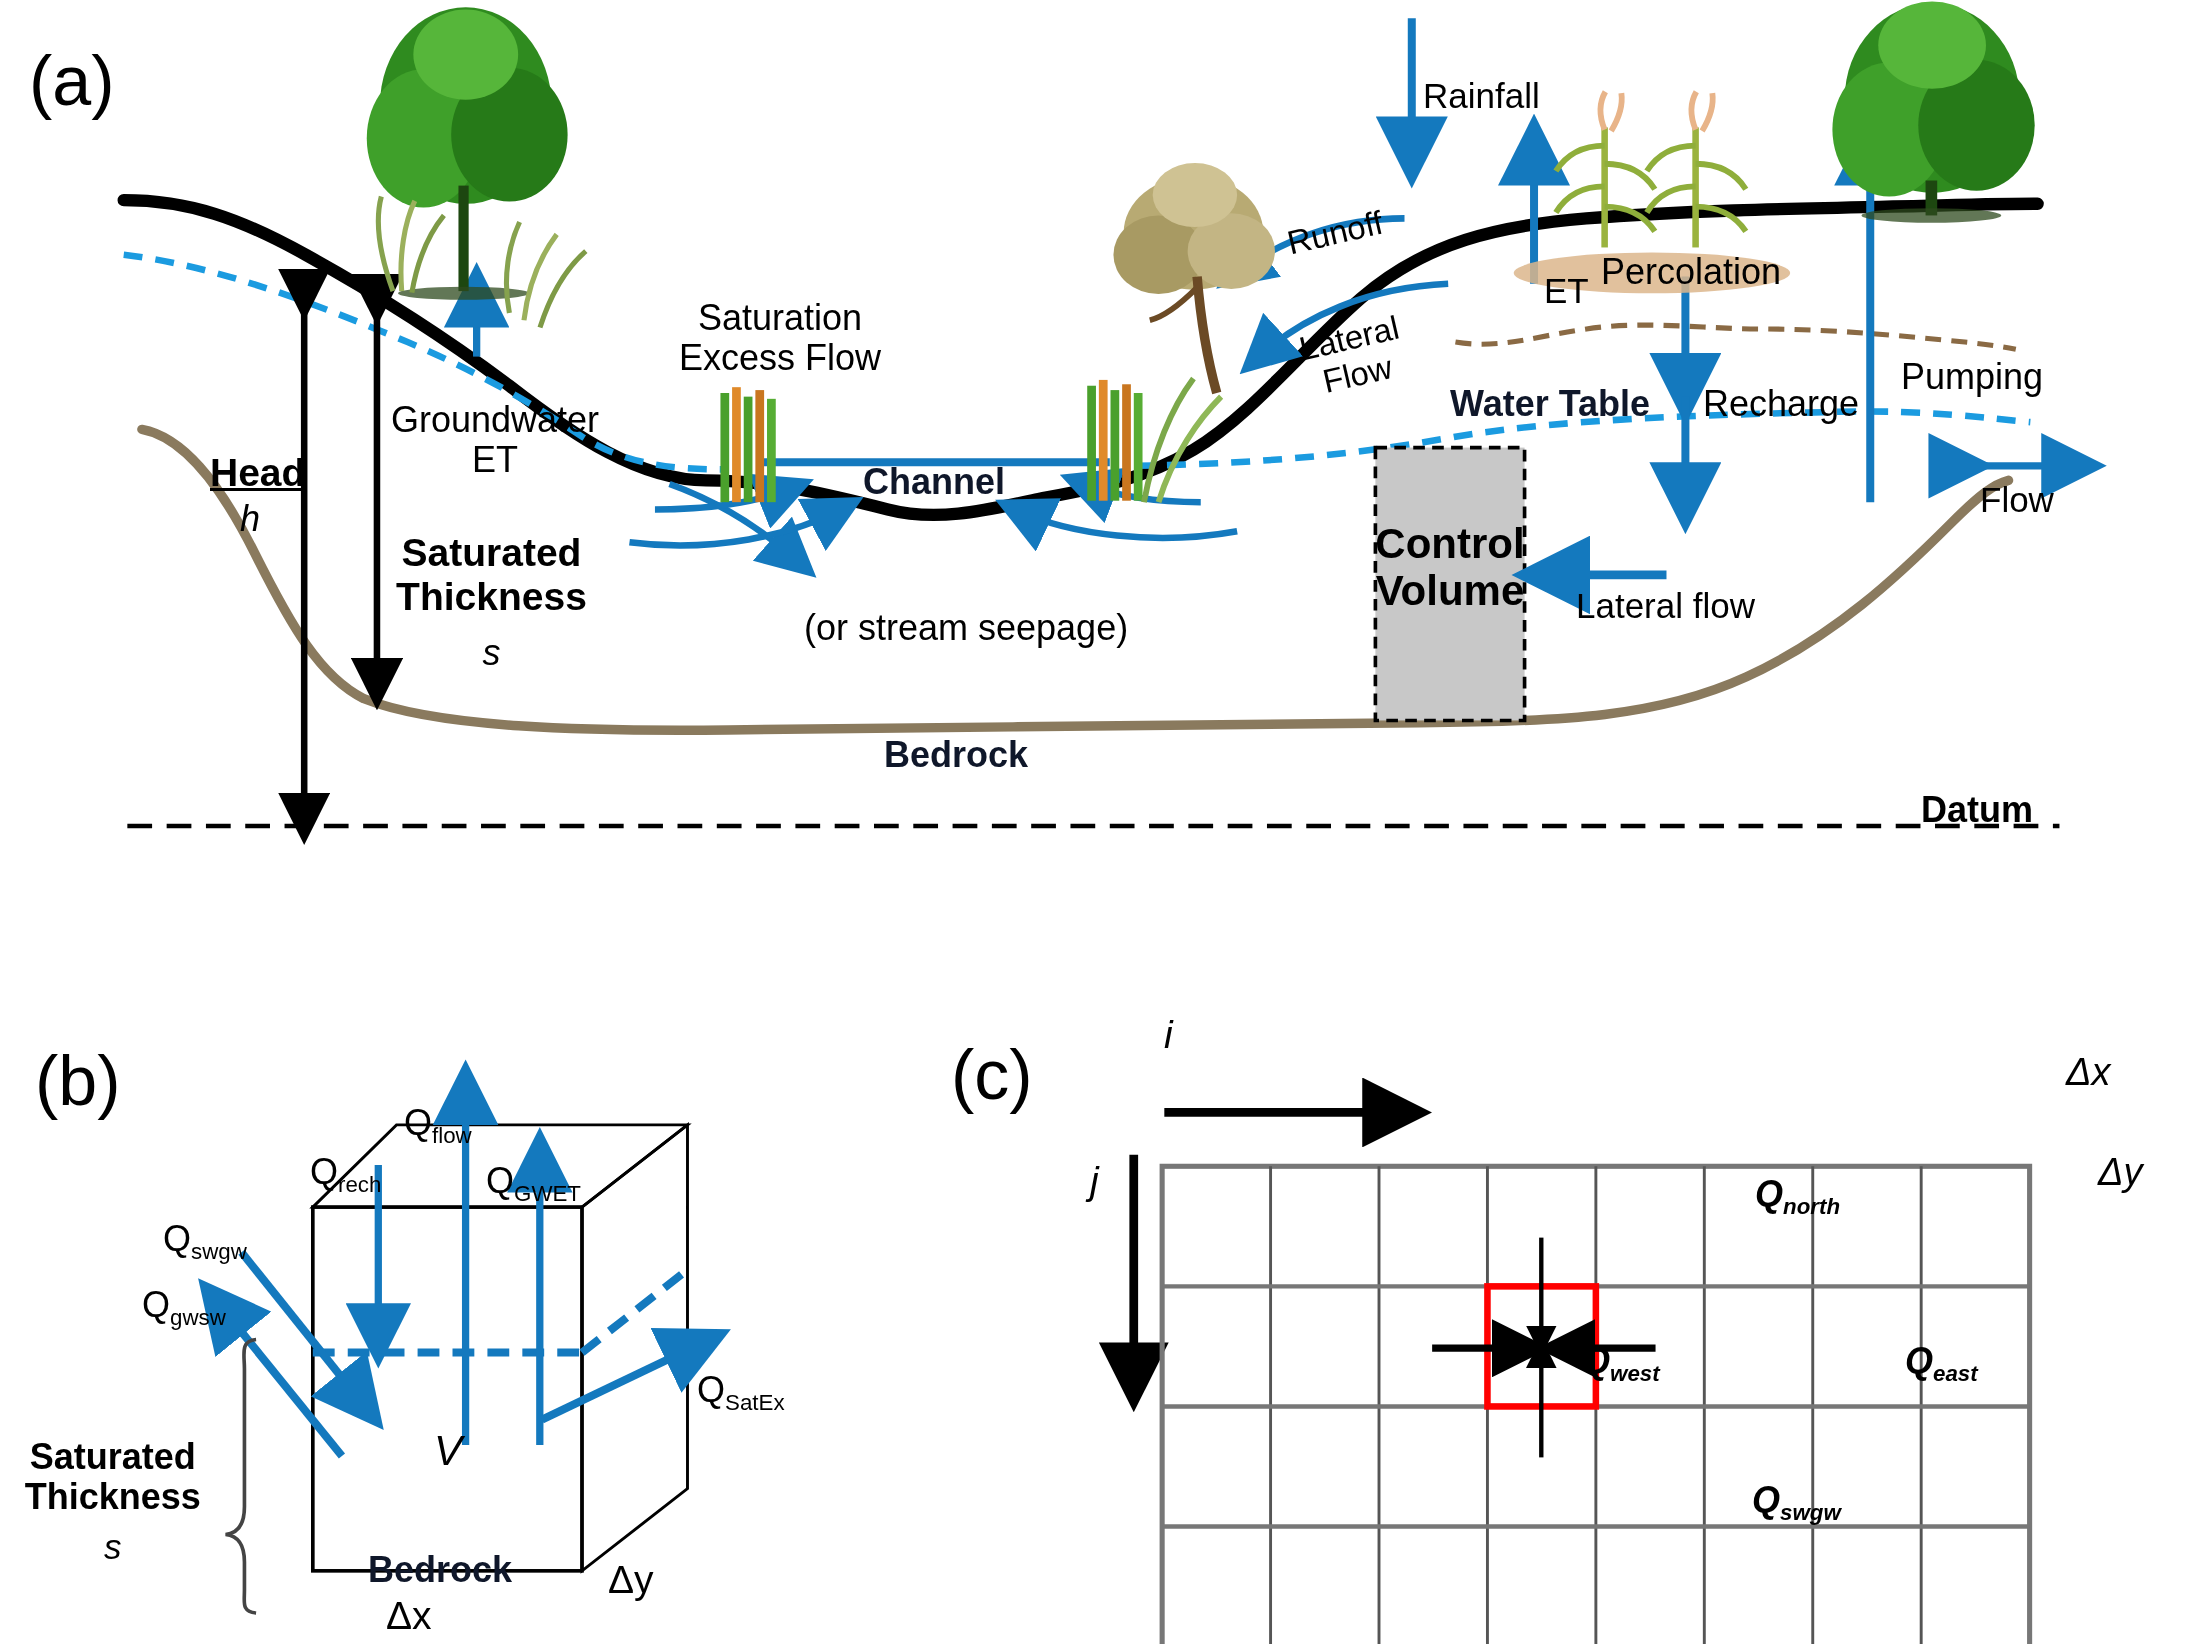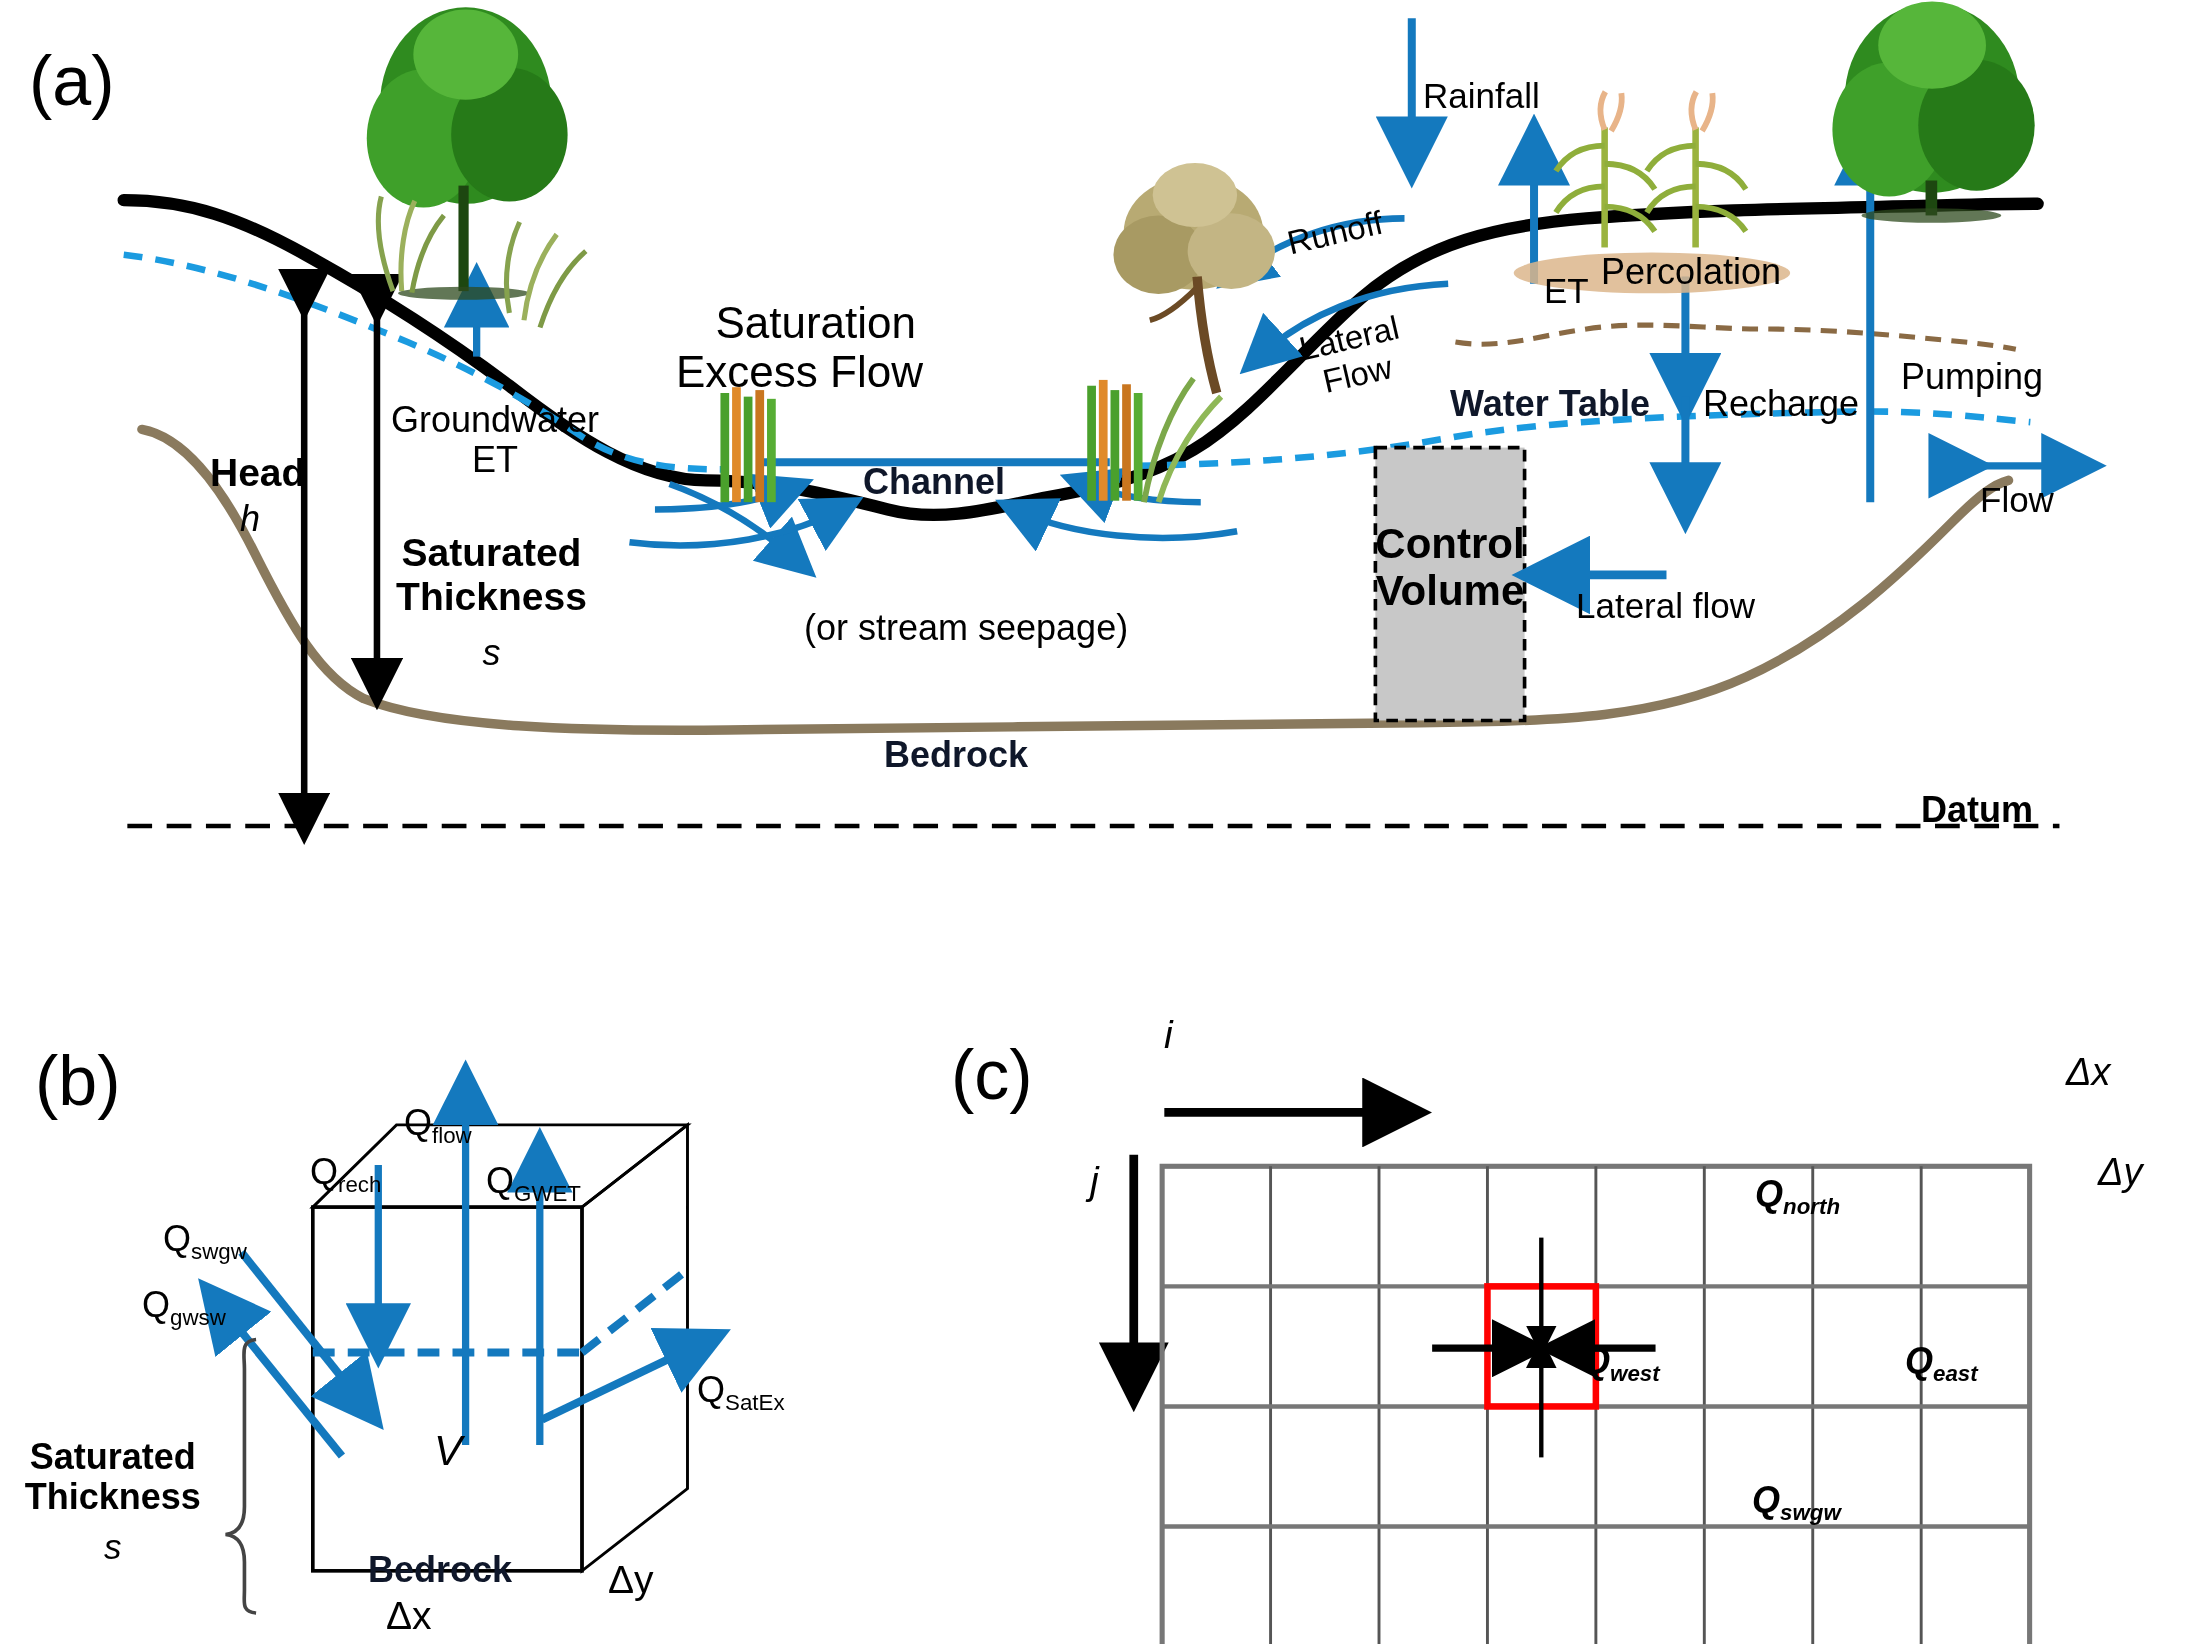--- a/index.html
+++ b/index.html
@@ -181,26 +181,26 @@
 <div class="lbl" style="left:1901px;top:357px;font-size:36px;">Pumping</div>
 <div class="lbl" style="left:1703px;top:384px;font-size:36px;">Recharge</div>
 <div class="lbl" style="left:1980px;top:480px;font-size:35px;">Flow</div>
 <div class="lbl red" style="left:1450px;top:384px;font-size:36px;">Water Table</div>
 <div class="lbl red" style="left:863px;top:462px;font-size:36px;">Channel</div>
 <div class="lbl red" style="left:884px;top:735px;font-size:36px;">Bedrock</div>
 <div class="lbl bold" style="left:1921px;top:790px;font-size:36px;">Datum</div>
 <div class="lbl bold ctr" style="left:1372px;top:520px;width:156px;font-size:42px;">Control
 Volume</div>
 <div class="lbl" style="left:1576px;top:586px;font-size:35px;">Lateral flow</div>
-<div class="lbl ctr" style="left:676px;top:298px;width:240px;font-size:44px;text-align:right;">Saturation
+<div class="lbl ctr" style="left:660px;top:298px;width:240px;font-size:36px;">Saturation
 Excess Flow</div>
 <div class="lbl ctr" style="left:386px;top:400px;width:218px;font-size:36px;">Groundwater
 ET</div>
 <div class="lbl" style="left:804px;top:608px;font-size:36px;">(or stream seepage)</div>
-<div class="lbl bold" style="left:210px;top:451px;font-size:39px;">Head</div>
+<div class="lbl bold" style="left:210px;top:451px;font-size:39px;text-decoration:underline;">Head</div>
 <div class="lbl ital" style="left:240px;top:499px;font-size:36px;">h</div>
 <div class="lbl bold ctr" style="left:386px;top:531px;width:211px;font-size:39px;">Saturated
 Thickness</div>
 <div class="lbl ital ctr" style="left:386px;top:633px;width:211px;font-size:36px;">s</div>
 
 <svg width="873" height="655" viewBox="0 0 1200 900" style="left:0;top:1012px;">
   <defs>
     <marker id="bb" markerWidth="9" markerHeight="9" refX="5" refY="4.5" orient="auto">
       <path d="M0,0 L9,4.5 L0,9 z" fill="#1479BE"></path>
     </marker>

